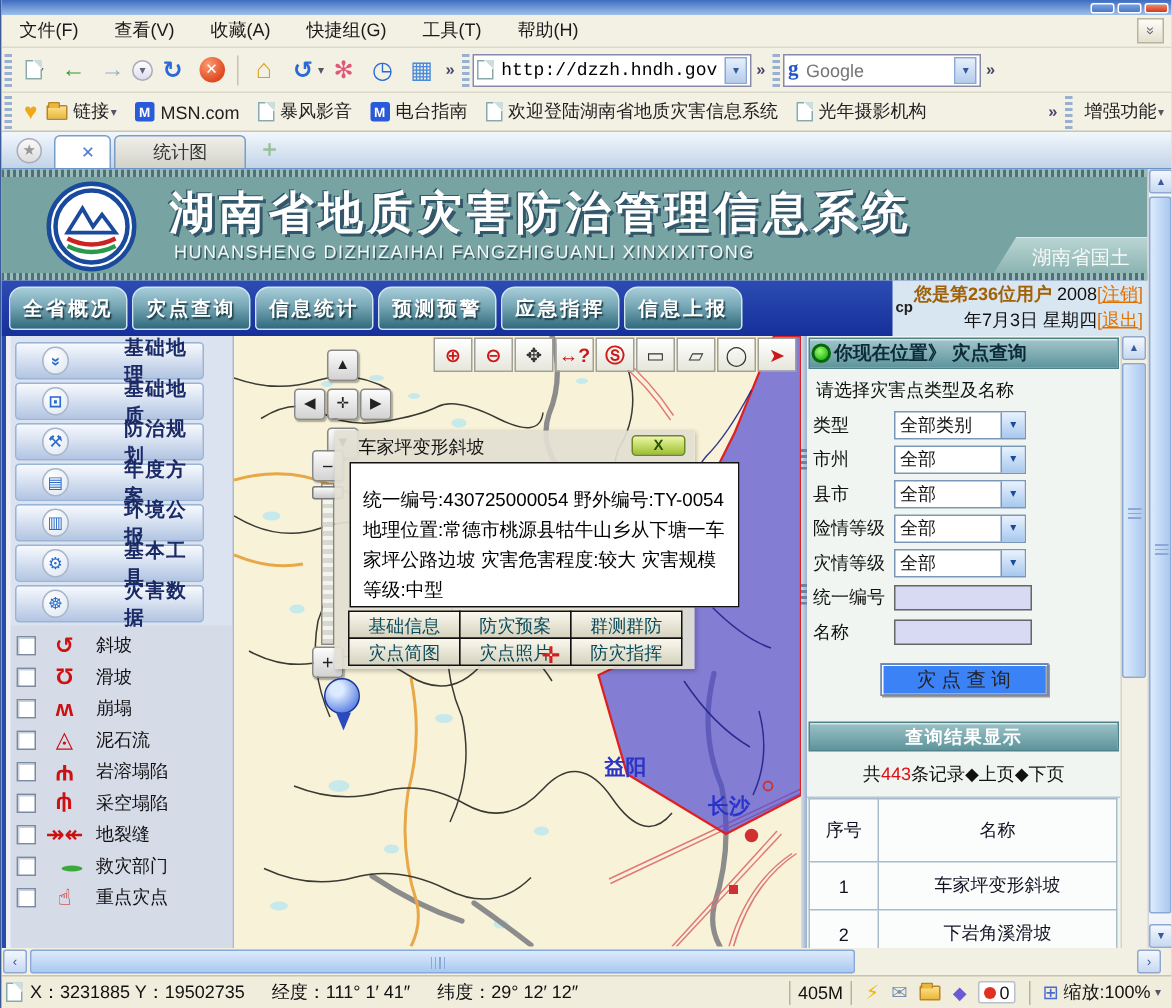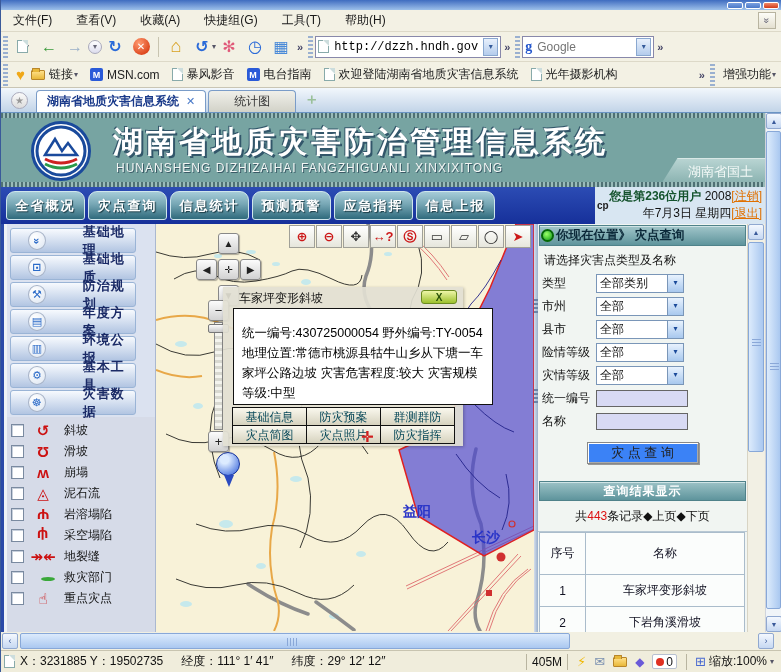--- a/index.html
+++ b/index.html
@@ -61,21 +61,21 @@
   .banner-title{position:absolute;left:112px;top:9px;font-size:30px;font-weight:bold;color:#fff;letter-spacing:3px;text-shadow:2px 2px 0 #32566a,-1px -1px 0 #32566a;white-space:nowrap;}
   .banner-sub{position:absolute;left:115px;top:48px;font-size:12px;color:#f2f6f4;letter-spacing:1px;text-shadow:1px 1px 0 #3a5a66;}
   .corner{position:absolute;right:-14px;bottom:5px;width:110px;height:24px;background:linear-gradient(#b8d4d2,#8cb4b2);transform:skewX(-32deg);border-top:1px solid #d8e8e6;}
   .corner span{display:block;transform:skewX(32deg);color:#f4faf8;font-size:13px;padding:4px 0 0 18px;white-space:nowrap;}
 
   
   .navbar{position:absolute;left:0;top:187px;width:765px;height:37px;background:linear-gradient(#2c4cb4,#16309a);display:flex;align-items:center;padding-left:5px;}
   .navbtn{width:79px;height:29px;margin-right:3px;border:1px solid #cfe6ec;border-radius:9px 9px 3px 3px;background:linear-gradient(#a6ccd8,#77a7b5 45%,#2f6a7c);color:#fff;font-size:13px;font-weight:bold;letter-spacing:2px;display:flex;align-items:center;justify-content:center;text-shadow:1px 1px 1px #1a3a44;}
   .userarea{position:absolute;right:0;top:0;width:171px;height:37px;background:#d8e6f2;font-size:12px;color:#111;padding:1px 4px 0 0;text-align:right;line-height:17px;white-space:nowrap;}
   .cp{position:absolute;left:2px;top:10px;font-size:10px;font-weight:bold;color:#222;}
-  .visitor{color:#14532d;font-weight:bold;text-align:right;}
+  .visitor{color:#a16207;font-weight:bold;text-align:right;}
   .olink{color:#e07000;text-decoration:underline;}
 
   
   .content{position:absolute;left:0;top:224px;width:763px;height:408px;display:flex;background:#eef2f6;padding-left:3px;border-left:3px solid #2a4aa8;}
 
   
   .sidebar{width:152px;height:100%;background:#dbe2f0;border-right:1px solid #aab8d0;padding-top:3px;overflow:hidden;}
   .acc{height:25px;margin:1px 19px 2px 3px;border:1px solid #9ab4d6;border-radius:3px;background:linear-gradient(#f7fafe,#b2c5e2);display:flex;align-items:center;gap:24px;}
   .accico{width:19px;height:19px;margin-left:17px;border-radius:50%;background:radial-gradient(circle at 35% 30%,#ffffff,#dde6f2);border:1px solid #a8b4c8;color:#2a6ac8;font-size:11px;font-weight:bold;display:flex;align-items:center;justify-content:center;}
   .acclabel{margin-left:13px;font-size:13px;font-weight:bold;color:#1a2a66;letter-spacing:1px;}
@@ -260,21 +260,20 @@
       <span class="bm">
           <span>增强功能</span>
           <span class="tiny-dd">▾</span>
         </span>
     </span>
   </div>
 
   <div class="tabbar">
     <span class="tabstar">★</span>
     <span class="tab active">
-        <span>湖南省地质灾害信息系统</span>
         <span class="tabclose">✕</span>
       </span>
     <span class="tab inactive">
         <span>统计图</span>
       </span>
     <span class="tabplus">＋</span>
   </div>
 
   <div class="banner">
     <div class="logo">

